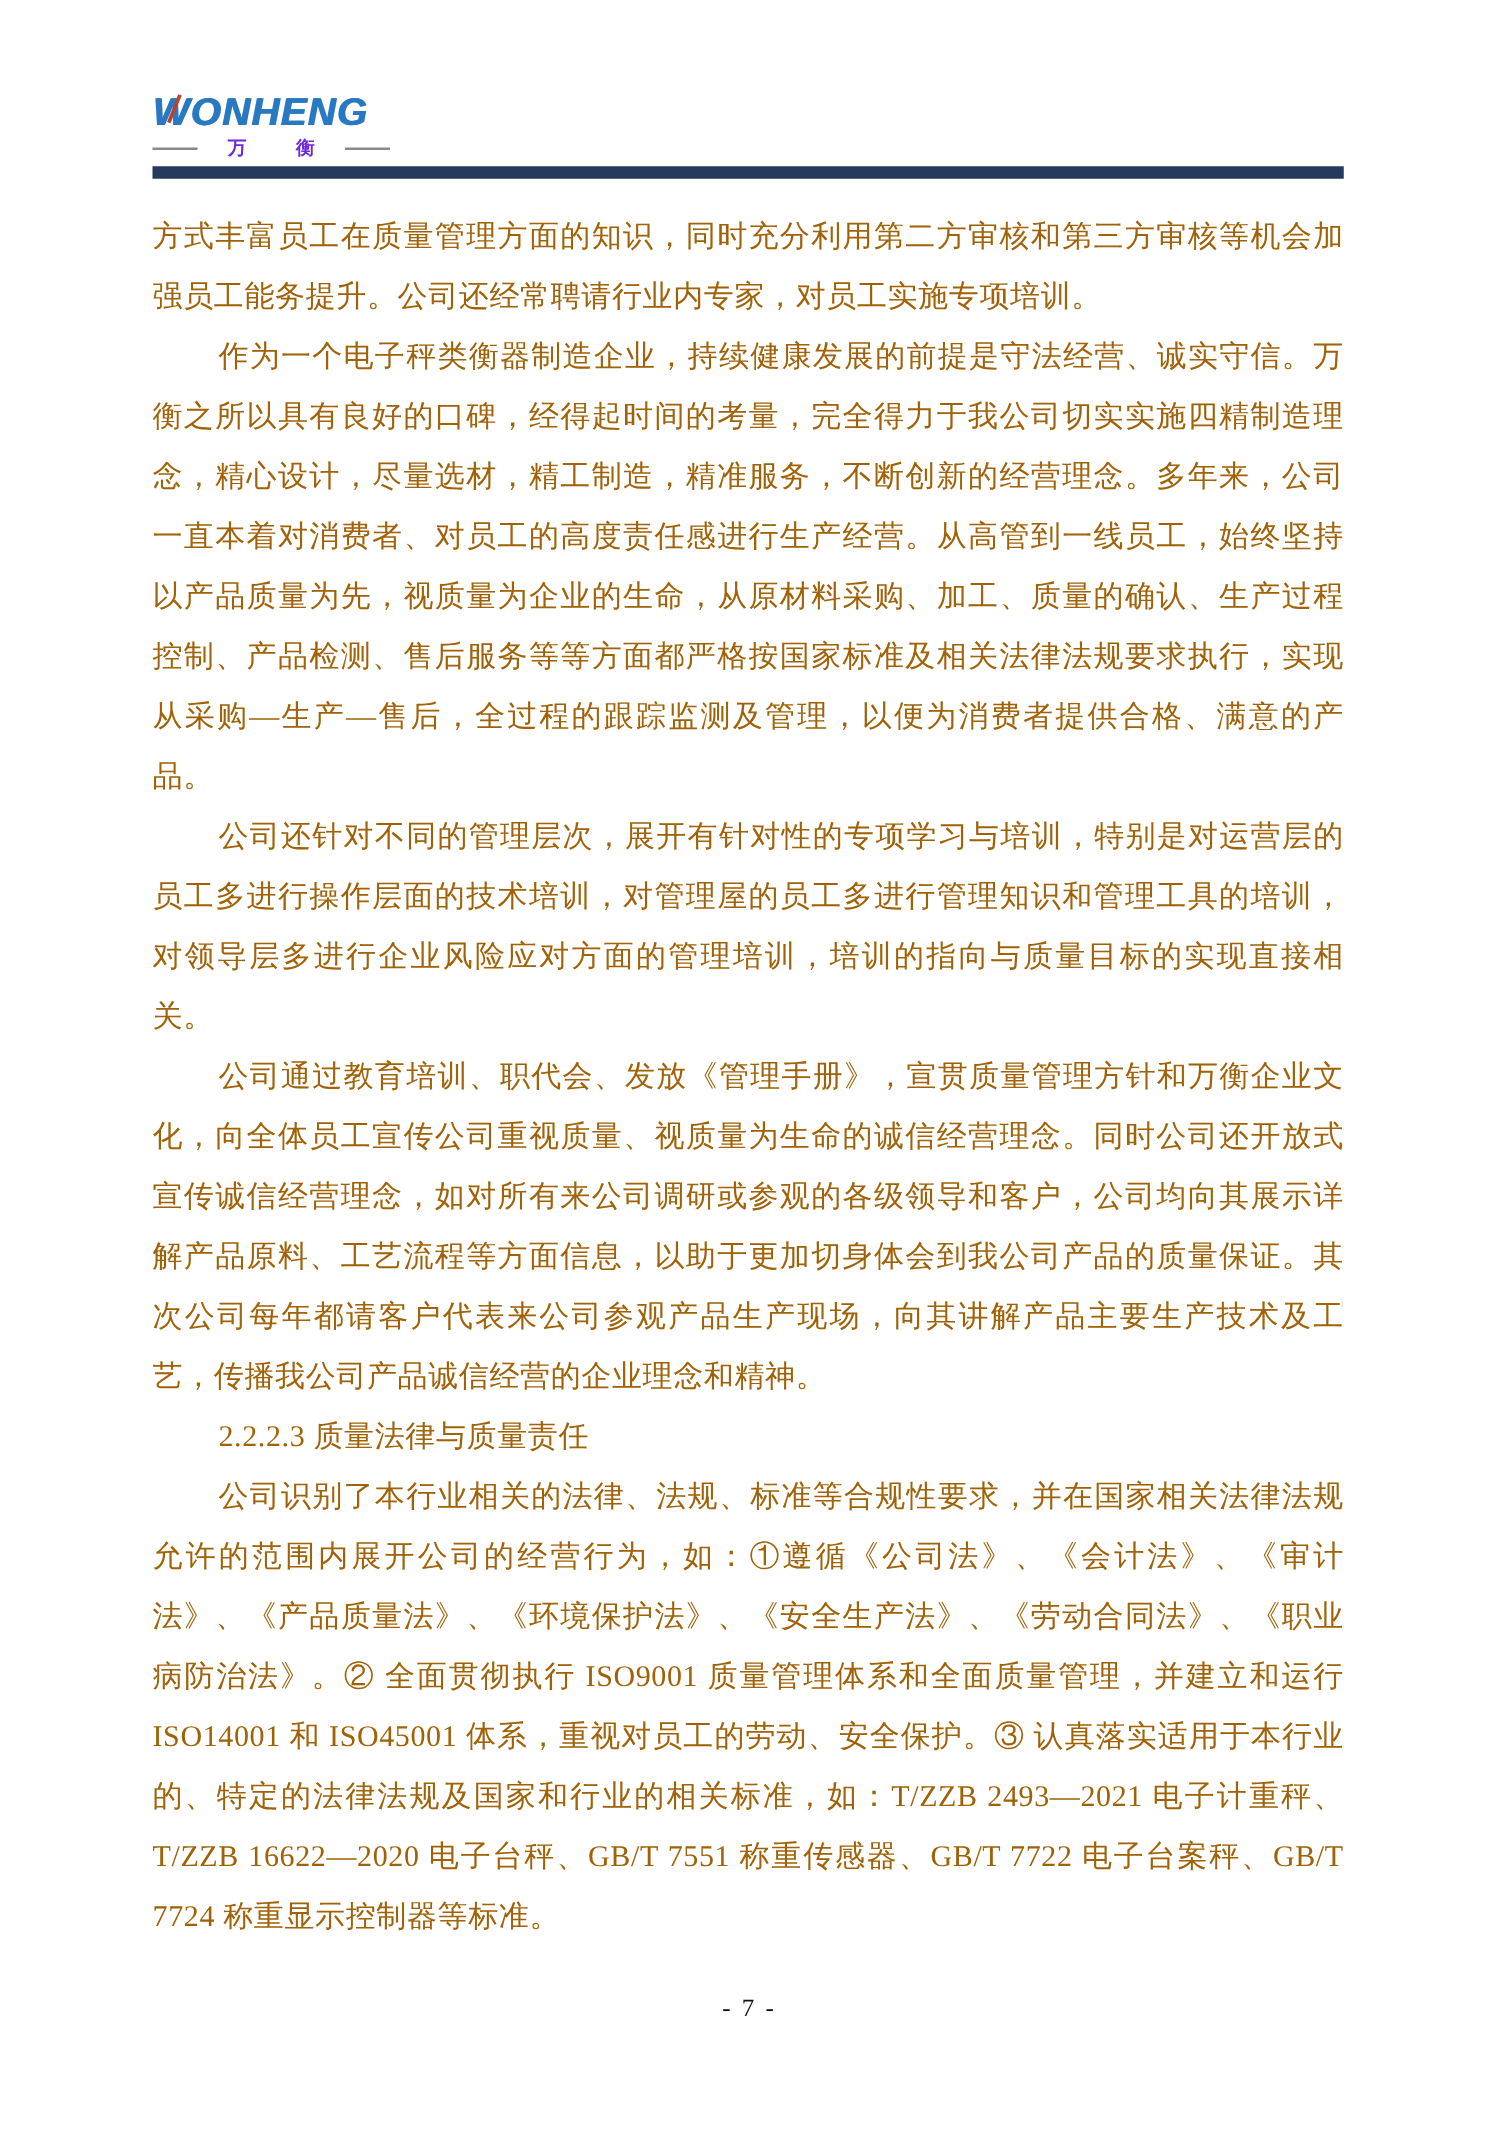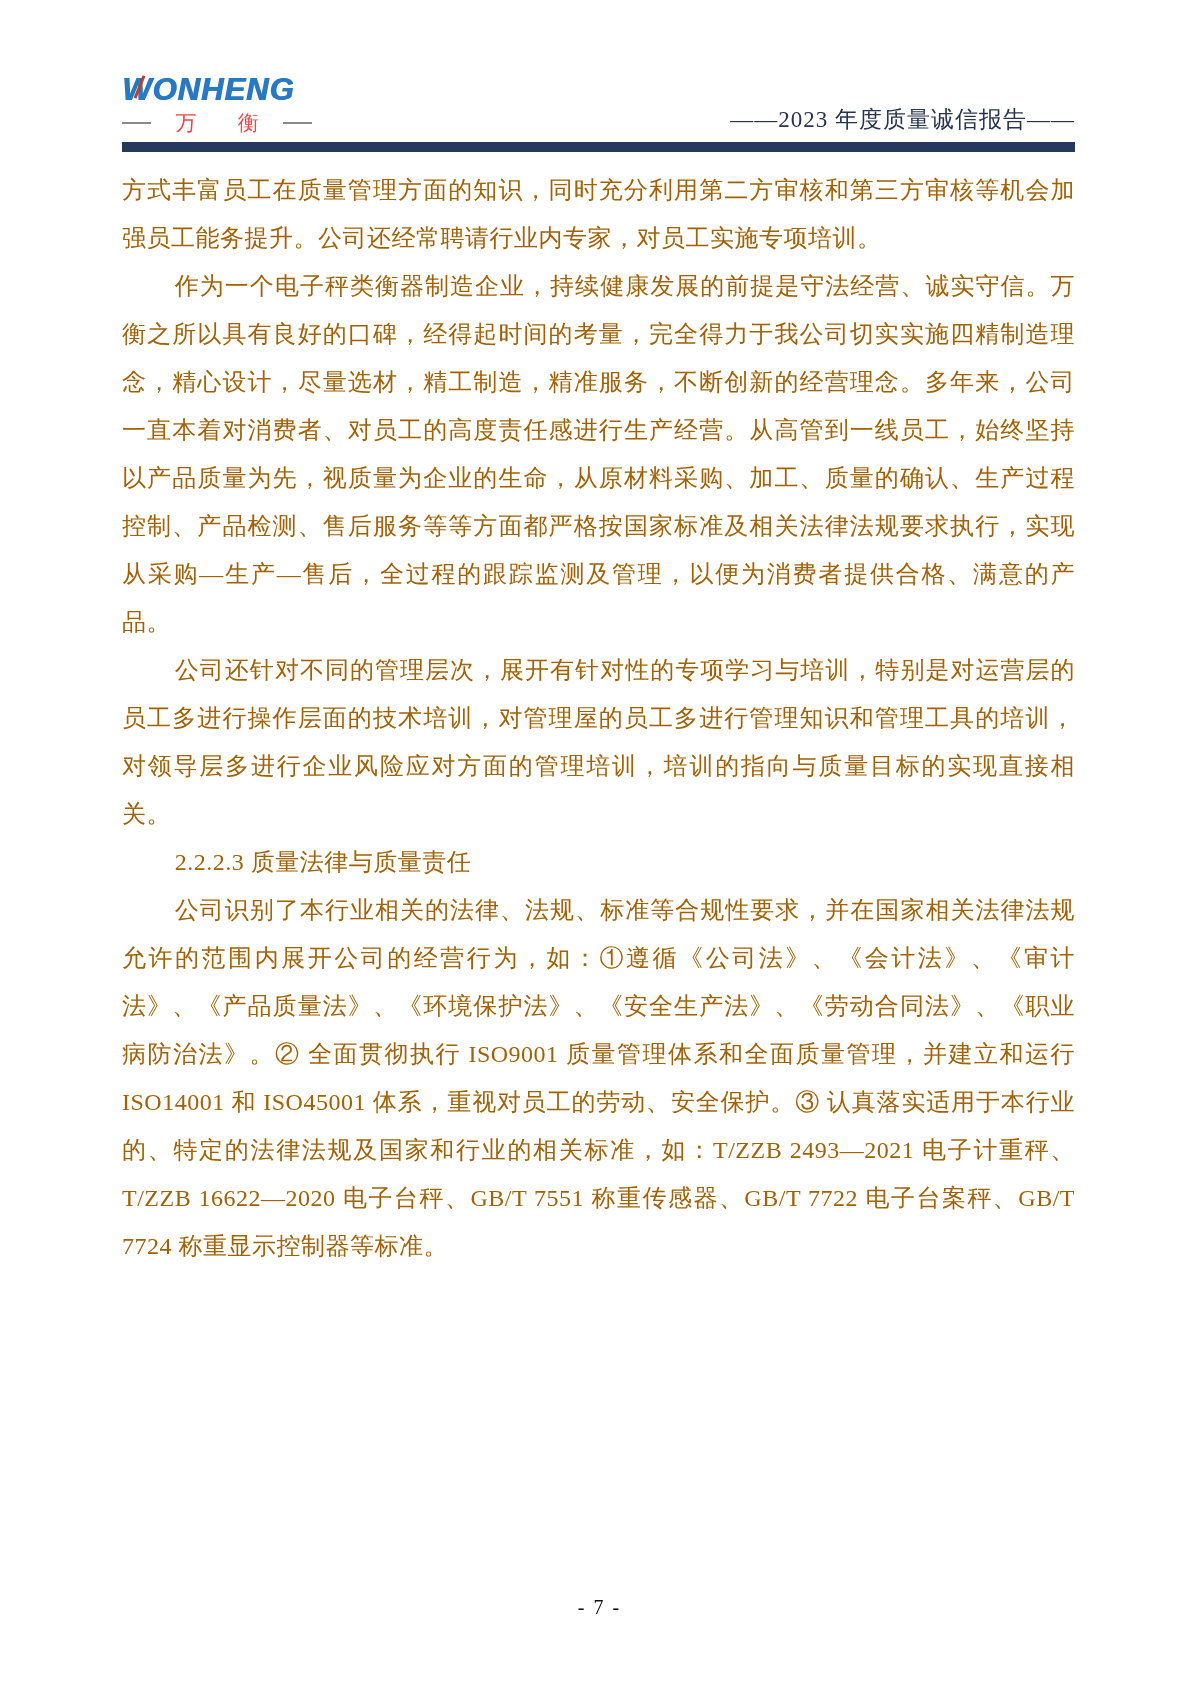--- a/index.html
+++ b/index.html
@@ -60,23 +60,23 @@
     margin-top: 3px;
     width: 100%;
   }
   .logo-sub .rule {
     flex: 1;
     height: 2px;
     background: #8a8a8a;
   }
   .logo-cn {
     font-family: "Liberation Serif", serif;
-    font-weight: normal;
-    font-size: 21px;
-    color: #ef4444;
+    font-weight: bold;
+    font-size: 15px;
+    color: #6d28d9;
     letter-spacing: 18px;
     text-indent: 18px;
     white-space: nowrap;
   }
   .report-title {
     font-size: 23px;
     color: #26344f;
     letter-spacing: 1px;
     padding-bottom: 2px;
     white-space: nowrap;
@@ -132,29 +132,29 @@
       <div class="logo">
         <div class="logo-brand" style="color: rgb(41, 121, 194);">
           <span class="red-slash" style="background: rgb(181, 67, 47);"></span><span>WONHENG</span>
         </div>
         <div class="logo-sub">
           <span class="rule"></span>
           <span class="logo-cn">万 衡</span>
           <span class="rule"></span>
         </div>
       </div>
-      <div class="report-title">——2023 年度质量诚信报告——</div>
     </div>
     <div class="header-bar" style="background: rgb(36, 57, 92);"></div>
   </div>
 
   <div class="doc-body">
     <p>方式丰富员工在质量管理方面的知识，同时充分利用第二方审核和第三方审核等机会加强员工能务提升。公司还经常聘请行业内专家，对员工实施专项培训。</p>
     <p class="indent">作为一个电子秤类衡器制造企业，持续健康发展的前提是守法经营、诚实守信。万衡之所以具有良好的口碑，经得起时间的考量，完全得力于我公司切实实施四精制造理念，精心设计，尽量选材，精工制造，精准服务，不断创新的经营理念。多年来，公司一直本着对消费者、对员工的高度责任感进行生产经营。从高管到一线员工，始终坚持以产品质量为先，视质量为企业的生命，从原材料采购、加工、质量的确认、生产过程控制、产品检测、售后服务等等方面都严格按国家标准及相关法律法规要求执行，实现从采购—生产—售后，全过程的跟踪监测及管理，以便为消费者提供合格、满意的产品。</p>
     <p class="indent">公司还针对不同的管理层次，展开有针对性的专项学习与培训，特别是对运营层的员工多进行操作层面的技术培训，对管理屋的员工多进行管理知识和管理工具的培训，对领导层多进行企业风险应对方面的管理培训，培训的指向与质量目标的实现直接相关。</p>
+    <p class="indent">公司通过教育培训、职代会、发放《管理手册》，宣贯质量管理方针和万衡企业文化，向全体员工宣传公司重视质量、视质量为生命的诚信经营理念。同时公司还开放式宣传诚信经营理念，如对所有来公司调研或参观的各级领导和客户，公司均向其展示详解产品原料、工艺流程等方面信息，以助于更加切身体会到我公司产品的质量保证。其次公司每年都请客户代表来公司参观产品生产现场，向其讲解产品主要生产技术及工艺，传播我公司产品诚信经营的企业理念和精神。</p>
     <h3>2.2.2.3 质量法律与质量责任</h3>
     <p class="indent">公司识别了本行业相关的法律、法规、标准等合规性要求，并在国家相关法律法规允许的范围内展开公司的经营行为，如：①遵循《公司法》、《会计法》、《审计法》、《产品质量法》、《环境保护法》、《安全生产法》、《劳动合同法》、《职业病防治法》。② 全面贯彻执行 ISO9001 质量管理体系和全面质量管理，并建立和运行 ISO14001 和 ISO45001 体系，重视对员工的劳动、安全保护。③ 认真落实适用于本行业的、特定的法律法规及国家和行业的相关标准，如：T/ZZB 2493—2021 电子计重秤、T/ZZB 16622—2020 电子台秤、GB/T 7551 称重传感器、GB/T 7722  电子台案秤、GB/T 7724 称重显示控制器等标准。</p>
   </div>
 
   <div class="footer">
     <span>- 7 -</span>
   </div>
 
 </div>
 

